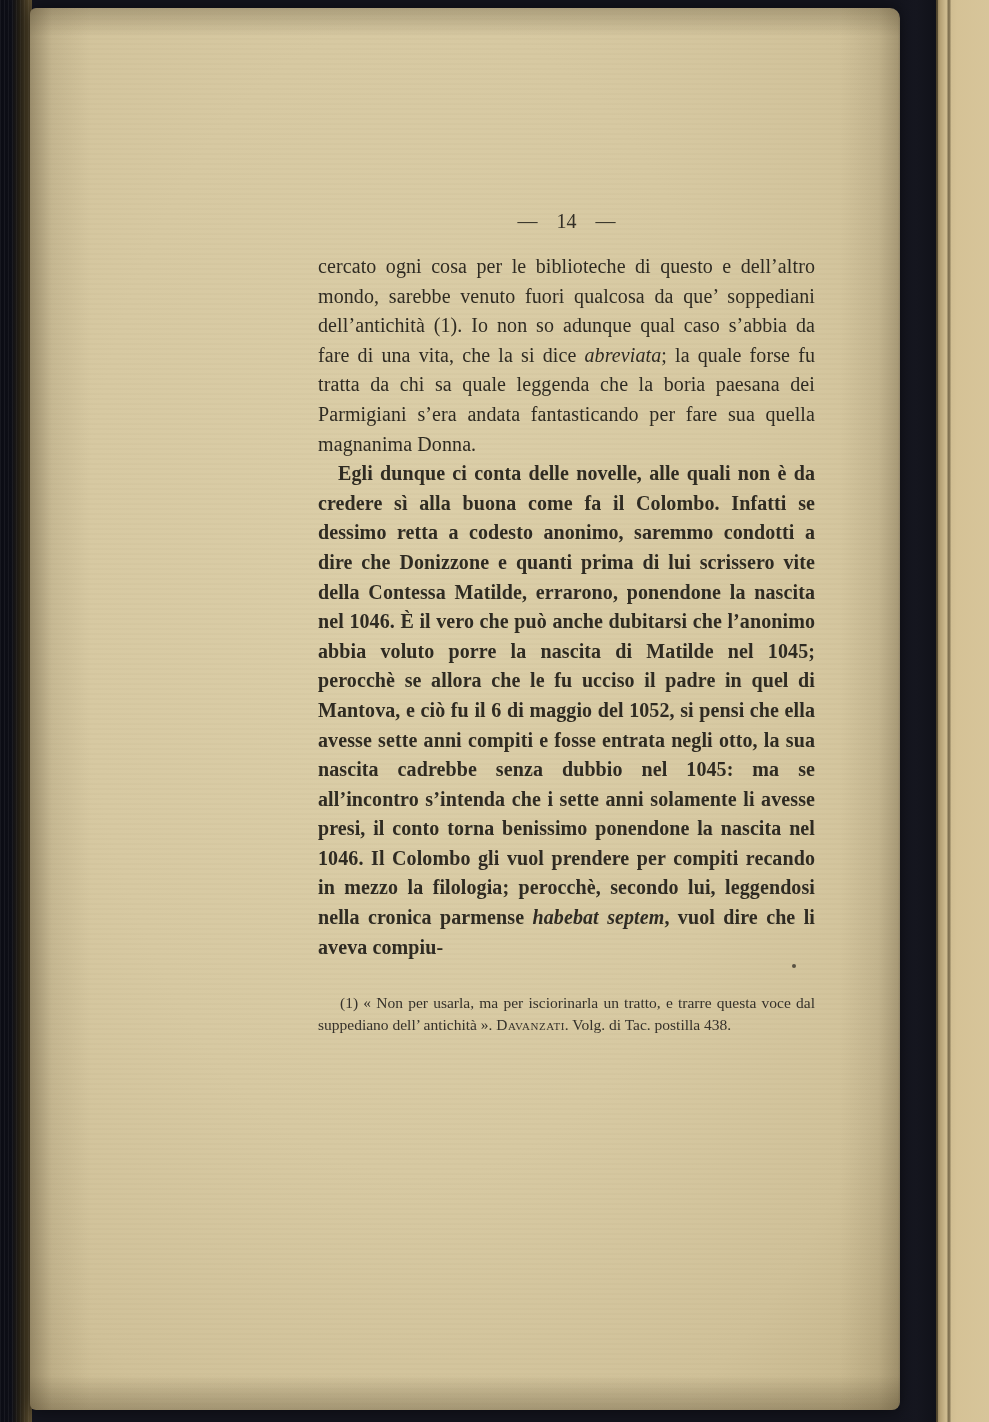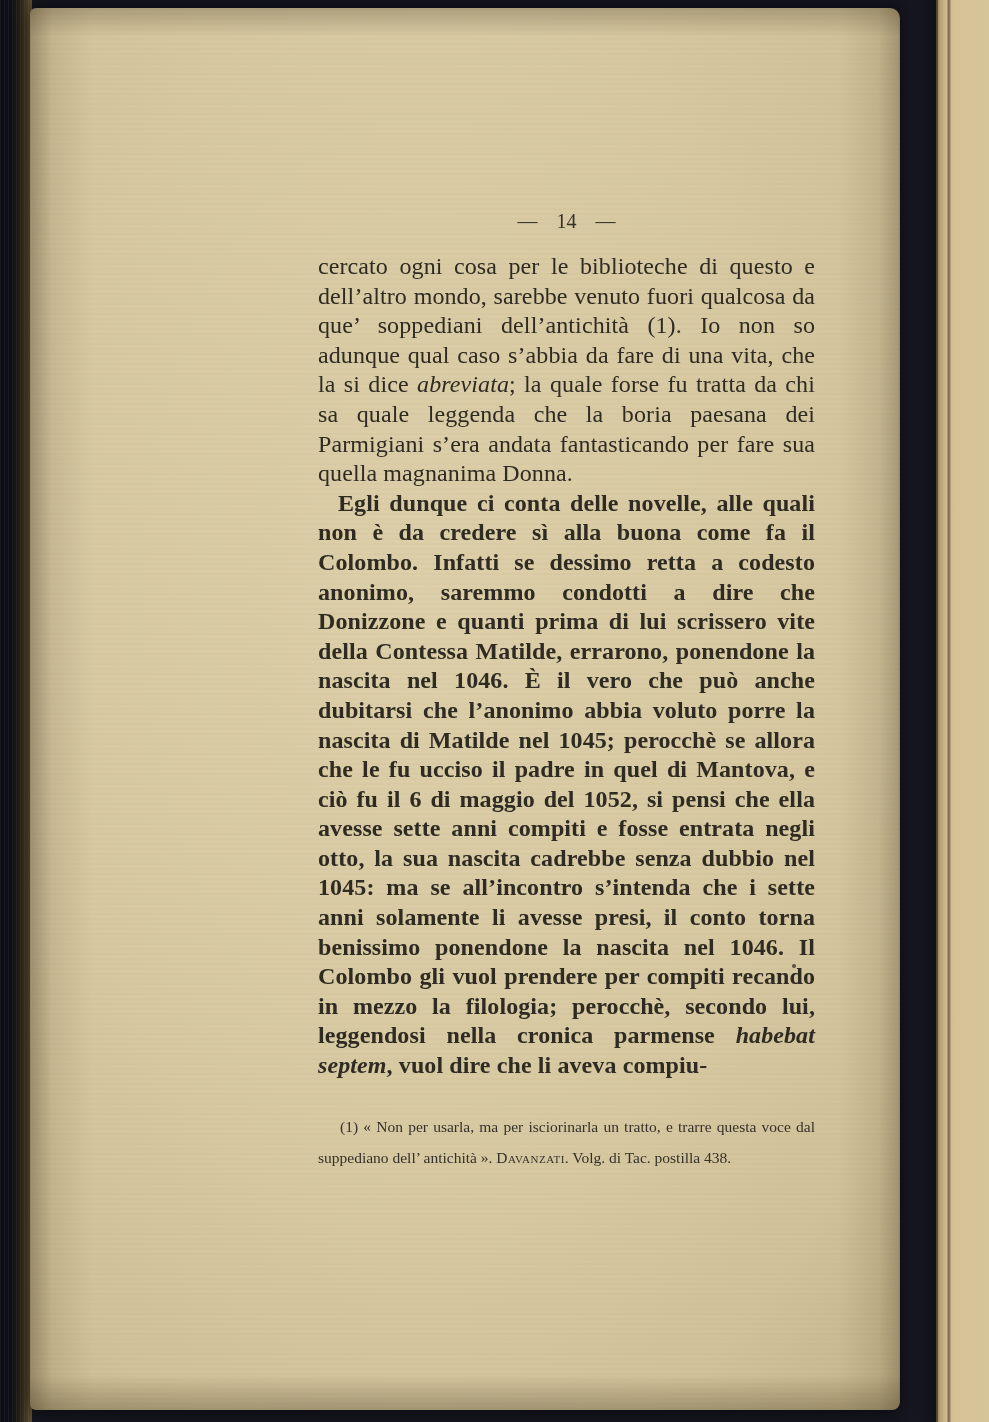--- a/index.html
+++ b/index.html
@@ -20,25 +20,25 @@
     background:
       repeating-linear-gradient(0deg, rgba(120,100,60,0.03) 0 2px, rgba(0,0,0,0) 2px 5px),
       linear-gradient(90deg, rgba(64,52,30,0.38) 0%, rgba(64,52,30,0.10) 2.5%, rgba(0,0,0,0) 7%, rgba(0,0,0,0) 93%, rgba(64,52,30,0.10) 97.5%, rgba(64,52,30,0.30) 100%),
       linear-gradient(180deg, rgba(64,52,30,0.28) 0%, rgba(0,0,0,0) 2%, rgba(0,0,0,0) 97.5%, rgba(64,52,30,0.32) 100%),
       radial-gradient(ellipse at 45% 42%, #dccfa9 0%, #d7c9a2 50%, #d0c199 80%, #c4b48a 100%);
     box-shadow:0 0 18px rgba(0,0,0,0.55);}
 
   .text-block{position:absolute;left:248px;top:200px;width:497px;color:#2f2b22;margin-left:40px;}
   .page-number{text-align:center;font-size:20px;line-height:26px;word-spacing:14px;color:#332f26;}
   .paragraphs{margin-top:18px;}
-  .para{margin:0;text-align:justify;font-size:24px;line-height:29.6px;letter-spacing:0.1px;}
+  .para{margin:0;text-align:justify;font-size:20px;line-height:29.6px;letter-spacing:0.1px;}
   .para.indent{text-indent:20px;font-weight:bold;}
   .italic{font-style:italic;}
   .smallcaps{font-variant:small-caps;letter-spacing:0.5px;}
-  .footnote{margin-top:30px;font-size:15.5px;line-height:31px;text-align:justify;
+  .footnote{margin-top:30px;font-size:15.5px;line-height:22px;text-align:justify;
     text-indent:22px;color:#35312a;}
 
   
   .gutter-shade{position:absolute;left:898px;top:0;width:40px;height:100%;
     background:linear-gradient(90deg, rgba(20,21,30,0) 0%, #15161f 45%, #101118 100%);}
 
   
   .next-page-edge{position:absolute;left:936px;top:0;width:53px;height:100%;
     background:
       linear-gradient(90deg, rgba(30,24,12,0.55) 0 2px, rgba(0,0,0,0) 2px),

